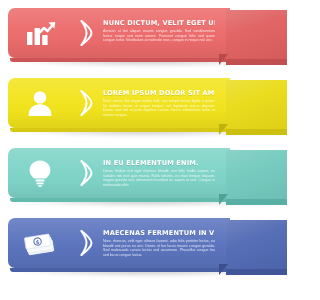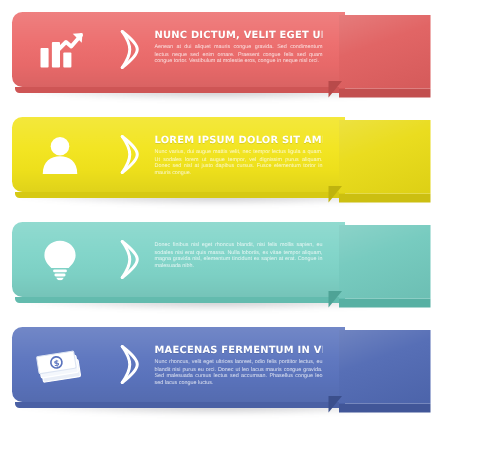--- a/index.html
+++ b/index.html
@@ -259,20 +259,21 @@
     </div>
 
     <div class="chev">
       <svg width="20" height="30" viewBox="0 0 20 30">
         <path d="M5.5 3 C 12 8, 15.5 12, 15.5 15 C 15.5 18, 12 22, 5.5 27" stroke="#ffffff" stroke-width="2" fill="none" stroke-linecap="round"></path>
         <path d="M5.5 3 C 9 8, 10.5 12, 10.5 15 C 10.5 18, 9 22, 5.5 27" stroke="#ffffff" stroke-width="2" fill="none" stroke-linecap="round"></path>
       </svg>
     </div>
 
     <div class="text-zone">
+      <div class="headline">IN EU ELEMENTUM ENIM.</div>
       <div class="bodytext">Donec finibus nisl eget rhoncus blandit, nisi felis mollis sapien, eu sodales nisi erat quis massa. Nulla lobortis, ex vitae tempor aliquam, magna gravida nisl, elementum tincidunt ex sapien at erat. Congue in malesuada nibh.</div>
     </div>
 
     <div class="num-panel">
       <div class="num-lip" style="background: rgb(87, 176, 163);"></div>
       <div class="num-fold" style="border-left-color: rgb(78, 163, 150);"></div>
       <div class="num-face" style="background: rgb(114, 201, 189);">
         <div class="npgloss"></div>
       </div>
       <div class="num-text">03</div>

